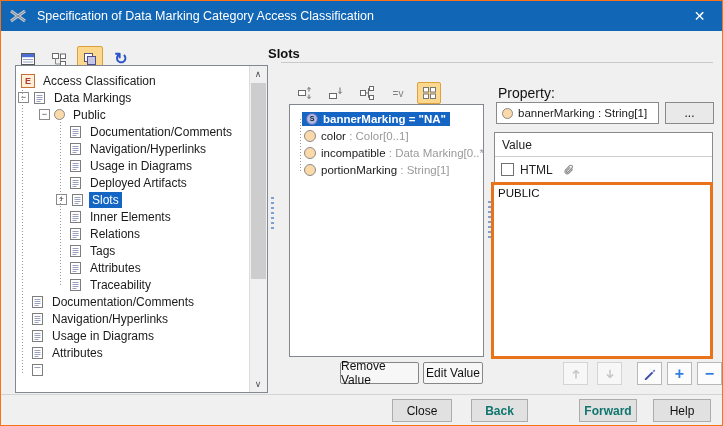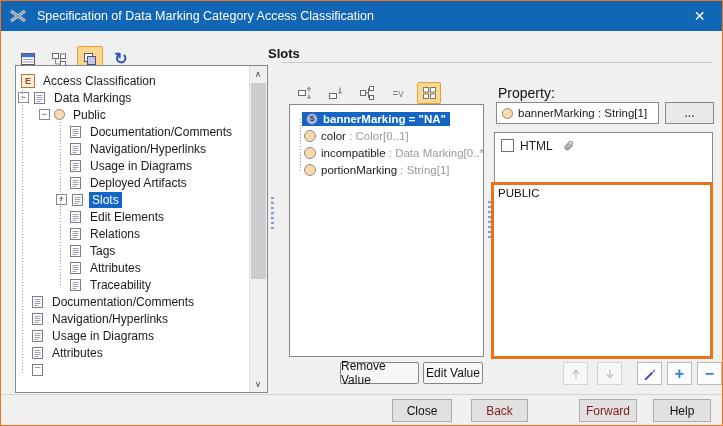--- a/index.html
+++ b/index.html
@@ -89,21 +89,21 @@
   
   .btn{position:absolute;box-sizing:border-box;display:flex;align-items:center;justify-content:center;
        font-size:12px;color:#111;cursor:pointer;}
   .vbtn{background:#f7f7f7;border:1px solid #878787;border-radius:2px;height:22px;top:361px;}
   .mini{top:361px;width:25px;height:23px;background:#fcfcfc;border:1px solid #b8b8b8;}
   .mini.disabled{border-color:#d4d4d4;background:#f7f7f7;}
   .mini .pm{font-size:16px;font-weight:bold;color:#2d7de2;line-height:1;}
   
   .fsep{position:absolute;left:0;right:0;top:393px;height:1px;background:#d4d4d4;}
   .fbtn{top:398px;height:23px;background:#e1e1e1;border:1px solid #acacac;}
-  .fbtn.disabled{color:#7f1d1d;cursor:default;}
+  .fbtn.disabled{color:#0f766e;cursor:default;font-weight:bold;}
 </style>
 </head>
 <body>
 
 <div class="win">
 
   <div class="titlebar">
     <svg class="tb-logo" viewBox="0 0 16 16">
       <path d="M1 3 L15 13 M15 3 L1 13" stroke="#cfd3d8" stroke-width="3"></path>
       <path d="M1 3 L15 13 M15 3 L1 13" stroke="#8d939c" stroke-width="1.2"></path>
@@ -243,21 +243,21 @@
         <span class="exp"></span>
         <span class="ticon">
             <svg width="13" height="14" viewBox="0 0 13 14">
               <rect x="1.5" y="1.5" width="10" height="11" fill="#fff" stroke="#7d7d7d"></rect>
               <line x1="3.5" y1="4.5" x2="9.5" y2="4.5" stroke="#9aa0c0"></line>
               <line x1="3.5" y1="6.5" x2="9.5" y2="6.5" stroke="#9aa0c0"></line>
               <line x1="3.5" y1="8.5" x2="9.5" y2="8.5" stroke="#9aa0c0"></line>
               <line x1="3.5" y1="10.5" x2="7.5" y2="10.5" stroke="#9aa0c0"></line>
             </svg>
           </span>
-        <span class="tlabel">Edit Elements</span>
+        <span class="tlabel">Inner Elements</span>
       </div>
       <div class="trow d3">
         <span class="exp"></span>
         <span class="ticon">
             <svg width="13" height="14" viewBox="0 0 13 14">
               <rect x="1.5" y="1.5" width="10" height="11" fill="#fff" stroke="#7d7d7d"></rect>
               <line x1="3.5" y1="4.5" x2="9.5" y2="4.5" stroke="#9aa0c0"></line>
               <line x1="3.5" y1="6.5" x2="9.5" y2="6.5" stroke="#9aa0c0"></line>
               <line x1="3.5" y1="8.5" x2="9.5" y2="8.5" stroke="#9aa0c0"></line>
               <line x1="3.5" y1="10.5" x2="7.5" y2="10.5" stroke="#9aa0c0"></line>
@@ -437,20 +437,21 @@
   <div class="split" style="left:487px;top:200px;height:40px;"></div>
 
   <div class="plabel">Property:</div>
   <div class="pcombo">
     <span class="circ"></span>
     <span>bannerMarking : String[1]</span>
   </div>
   <div class="btn browse">...</div>
 
   <div class="vtable">
+    <div class="vhead">Value</div>
     <div class="htmlrow">
       <input type="checkbox" class="cb" style="">
       <span>HTML</span>
       <span style="margin-left:8px;display:flex;">
         <svg width="16" height="16" viewBox="0 0 16 16">
           <path d="M11.6 7.4 L7.9 11.1 a2.3 2.3 0 0 1 -3.3 -3.3 L8.7 3.7 a1.6 1.6 0 0 1 2.3 2.3 L6.9 10.1 a0.9 0.9 0 0 1 -1.3 -1.3 L9.1 5.3" fill="none" stroke="#8a8a8a" stroke-width="1.1"></path>
         </svg>
       </span>
     </div>
   </div>

